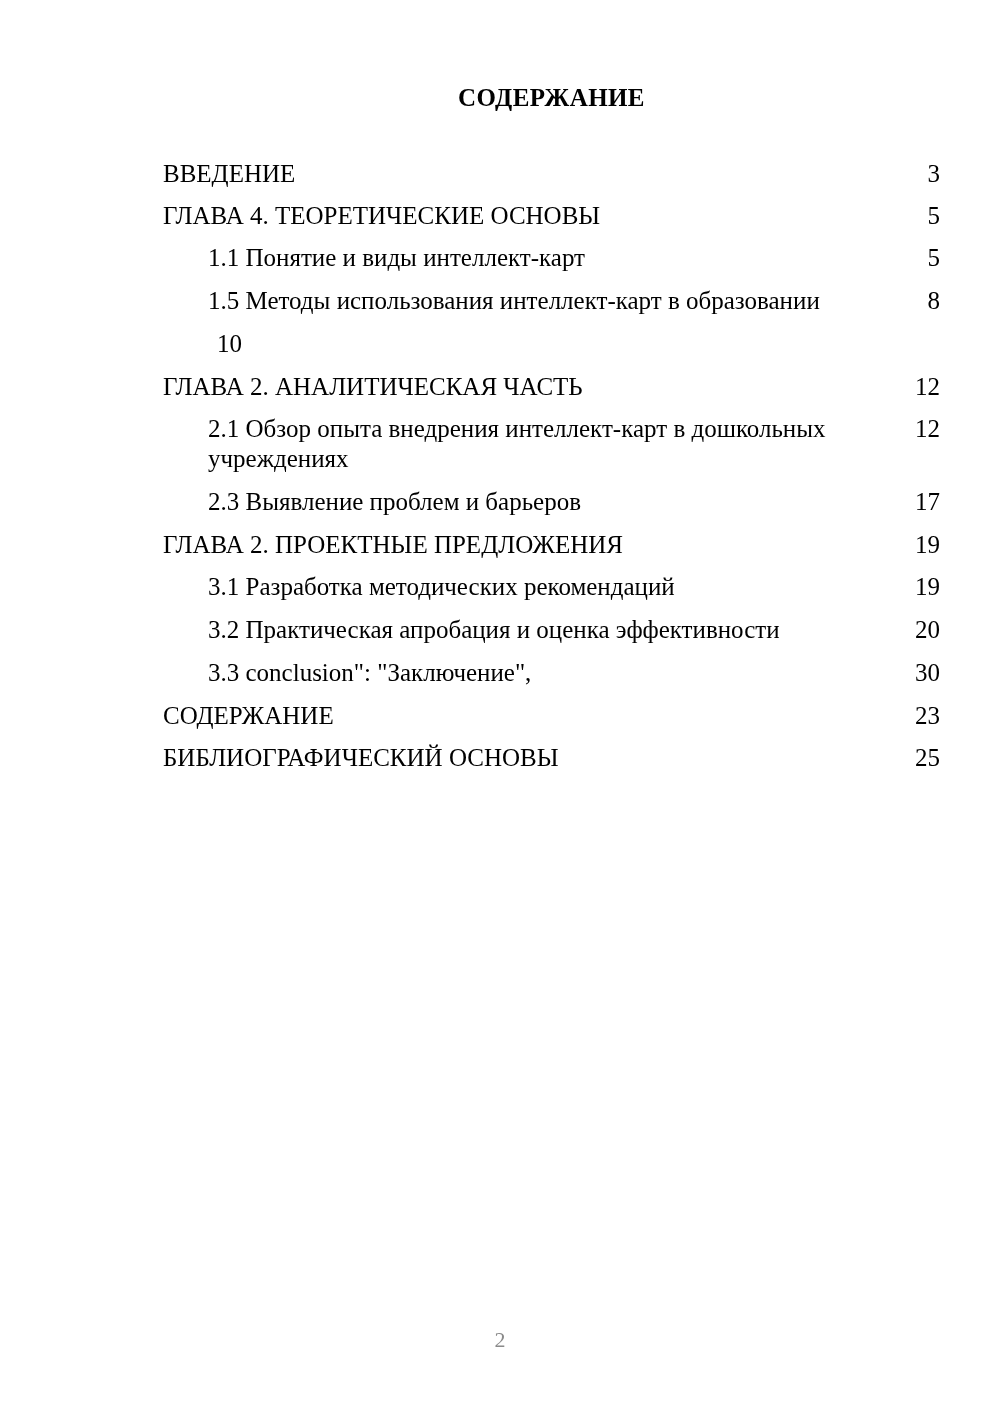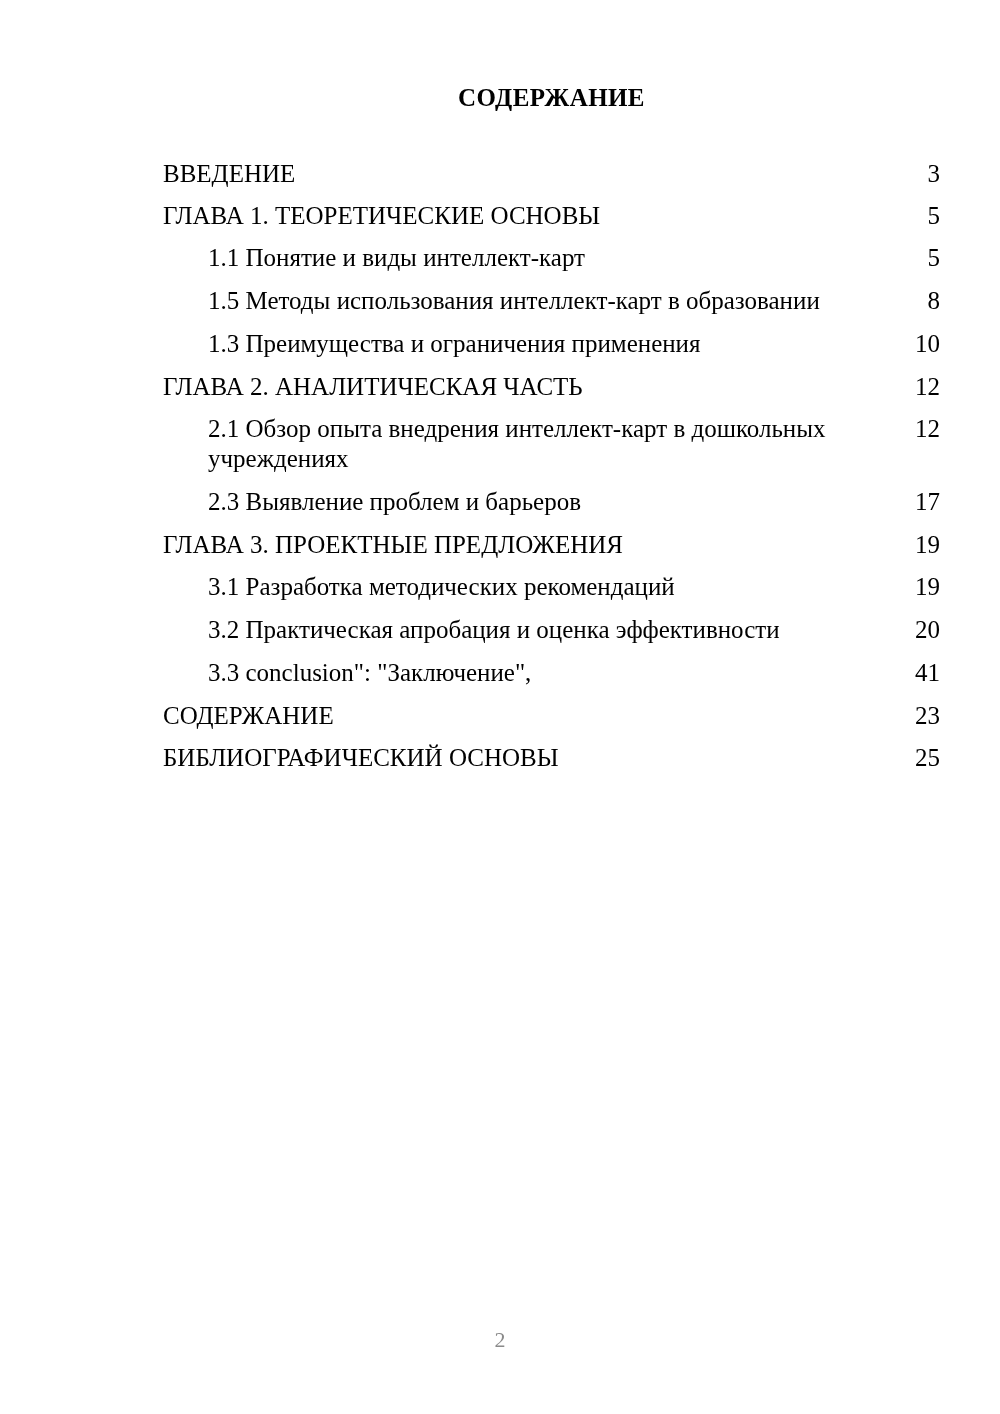--- a/index.html
+++ b/index.html
@@ -89,62 +89,61 @@
   <div class="content">
 
     <h1 class="doc-title">СОДЕРЖАНИЕ</h1>
 
     <div class="toc" id="toc-list">
         <div class="toc-row level-1">
           <span class="toc-label">ВВЕДЕНИЕ</span>
           <span class="toc-page">3</span>
         </div>
         <div class="toc-row level-1">
-          <span class="toc-label">ГЛАВА 1. ТЕОРЕТИЧЕСКИЕ ОСНОВЫ</span>
+          <span class="toc-label">ГЛАВА 4. ТЕОРЕТИЧЕСКИЕ ОСНОВЫ</span>
           <span class="toc-page">5</span>
         </div>
         <div class="toc-row level-2">
           <span class="toc-label">1.1 Понятие и виды интеллект-карт</span>
           <span class="toc-page">5</span>
         </div>
         <div class="toc-row level-2">
           <span class="toc-label">1.5 Методы использования интеллект-карт в образовании</span>
           <span class="toc-page">8</span>
         </div>
         <div class="toc-row level-2">
-          <span class="toc-label">1.3 Преимущества и ограничения применения</span>
           <span class="toc-page">10</span>
         </div>
         <div class="toc-row level-1">
           <span class="toc-label">ГЛАВА 2. АНАЛИТИЧЕСКАЯ ЧАСТЬ</span>
           <span class="toc-page">12</span>
         </div>
         <div class="toc-row level-2 wrapped">
           <span class="toc-label">2.1 Обзор опыта внедрения интеллект-карт в дошкольных учреждениях</span>
           <span class="toc-page">12</span>
         </div>
         <div class="toc-row level-2">
           <span class="toc-label">2.3 Выявление проблем и барьеров</span>
           <span class="toc-page">17</span>
         </div>
         <div class="toc-row level-1">
-          <span class="toc-label">ГЛАВА 3. ПРОЕКТНЫЕ ПРЕДЛОЖЕНИЯ</span>
+          <span class="toc-label">ГЛАВА 2. ПРОЕКТНЫЕ ПРЕДЛОЖЕНИЯ</span>
           <span class="toc-page">19</span>
         </div>
         <div class="toc-row level-2">
           <span class="toc-label">3.1 Разработка методических рекомендаций</span>
           <span class="toc-page">19</span>
         </div>
         <div class="toc-row level-2">
           <span class="toc-label">3.2 Практическая апробация и оценка эффективности</span>
           <span class="toc-page">20</span>
         </div>
         <div class="toc-row level-2">
           <span class="toc-label">3.3 conclusion": "Заключение",</span>
-          <span class="toc-page">41</span>
+          <span class="toc-page">30</span>
         </div>
         <div class="toc-row level-1">
           <span class="toc-label">СОДЕРЖАНИЕ</span>
           <span class="toc-page">23</span>
         </div>
         <div class="toc-row level-1">
           <span class="toc-label">БИБЛИОГРАФИЧЕСКИЙ ОСНОВЫ</span>
           <span class="toc-page">25</span>
         </div>
       </div>

